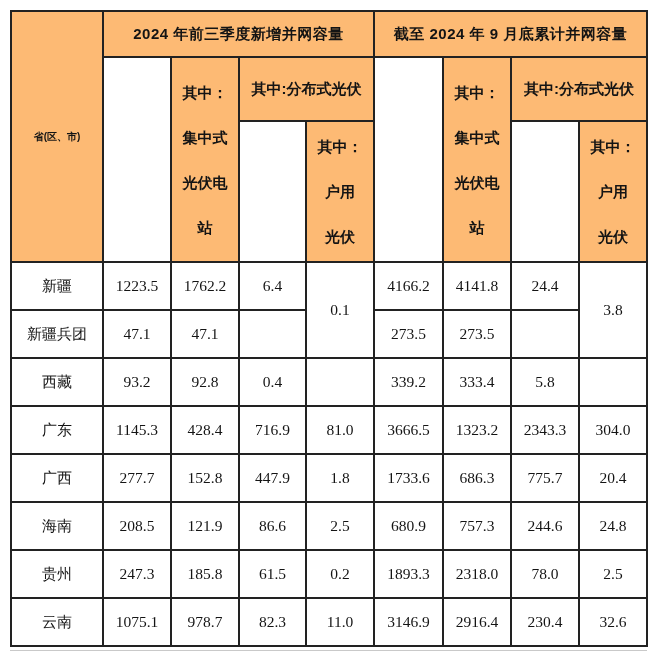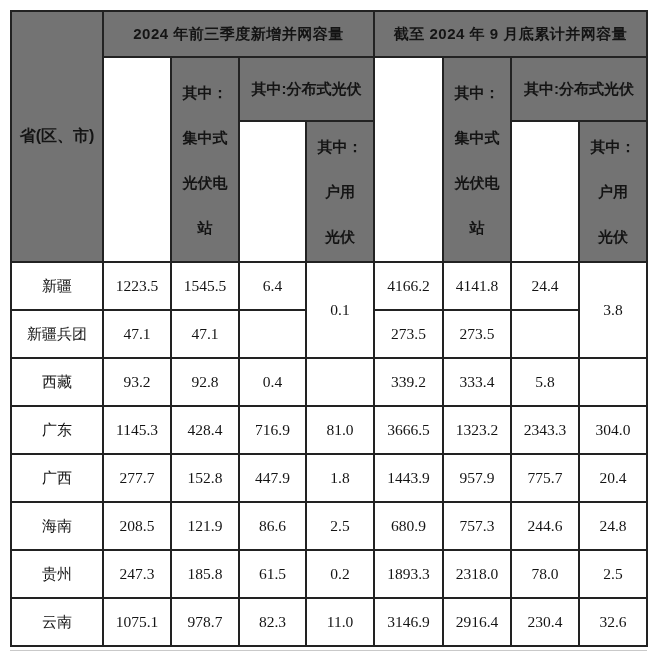--- a/index.html
+++ b/index.html
@@ -24,29 +24,29 @@
     border: 2px solid #222222;
     text-align: center;
     vertical-align: middle;
     padding: 0;
     overflow: hidden;
   }
   
   thead th {
     font-weight: bold;
     font-size: 15px;
-    background: #737373;
+    background: #fdba74;
   }
   th.group {
     height: 44px;
     border-bottom: none; 
     letter-spacing: 0.5px;
   }
   th.corner {
-    font-size: 16px;
+    font-size: 10px;
     width: 90px;
     margin-left: 32px;
   }
   th.central {
     white-space: pre-line;
     line-height: 45px;
   }
   th.dist {
     height: 62px;
     border-bottom: none; 
@@ -126,21 +126,21 @@
         <td class="blank-head dash-top"></td>
         <th class="household">其中：
 户用
 光伏</th>
       </tr>
     </thead>
     <tbody>
       <tr>
         <td class="prov">新疆</td>
         <td class="num">1223.5</td>
-        <td class="num">1545.5</td>
+        <td class="num">1762.2</td>
         <td class="num">6.4</td>
         <td class="num" rowspan="2">0.1</td>
         <td class="num">4166.2</td>
         <td class="num">4141.8</td>
         <td class="num">24.4</td>
         <td class="num" rowspan="2">3.8</td>
       </tr>
       <tr>
         <td class="prov">新疆兵团</td>
         <td class="num">47.1</td>
@@ -171,22 +171,22 @@
         <td class="num">1323.2</td>
         <td class="num">2343.3</td>
         <td class="num">304.0</td>
       </tr>
       <tr>
         <td class="prov">广西</td>
         <td class="num">277.7</td>
         <td class="num">152.8</td>
         <td class="num">447.9</td>
         <td class="num">1.8</td>
-        <td class="num">1443.9</td>
-        <td class="num">957.9</td>
+        <td class="num">1733.6</td>
+        <td class="num">686.3</td>
         <td class="num">775.7</td>
         <td class="num">20.4</td>
       </tr>
       <tr>
         <td class="prov">海南</td>
         <td class="num">208.5</td>
         <td class="num">121.9</td>
         <td class="num">86.6</td>
         <td class="num">2.5</td>
         <td class="num">680.9</td>

